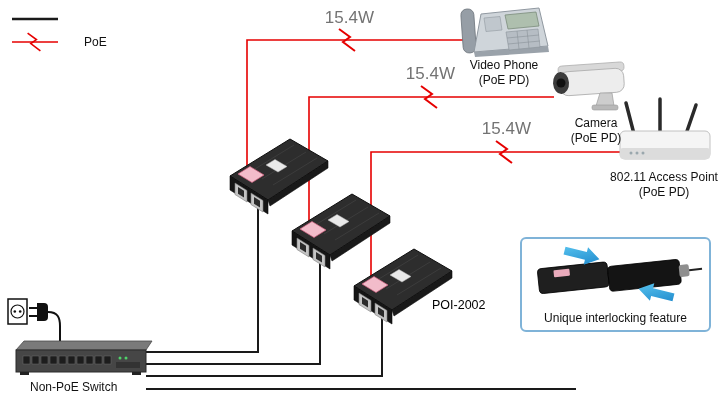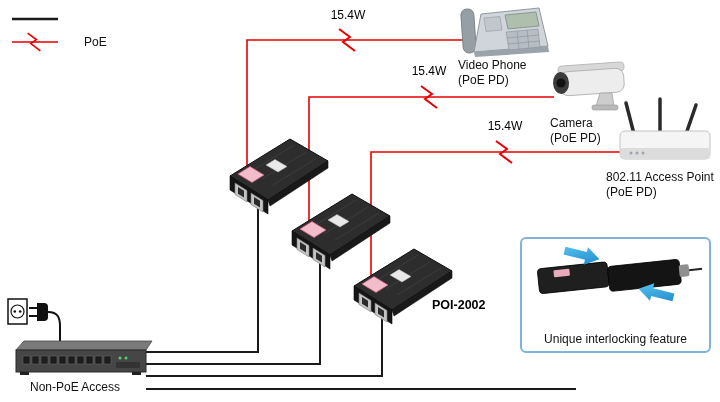--- a/index.html
+++ b/index.html
@@ -1,24 +1,24 @@
 <!DOCTYPE html>
 <html><head>
 <meta charset="utf-8">
 <style>
   *{margin:0;padding:0;box-sizing:border-box}
   html,body{background:#fff}
   body{font-family:"Liberation Sans",sans-serif;color:#111}
   .canvas{position:relative;width:720px;height:402px;background:#fff;overflow:hidden}
   .canvas>svg{position:absolute;left:0;top:0;display:block}
   .lbl{position:absolute;font-size:12px;white-space:nowrap;color:#111}
-  .power{position:absolute;width:52px;text-align:center;font-size:12px;color:#000000;white-space:nowrap}
-  .device-label{position:absolute;font-size:12px;line-height:14.5px;color:#111}
-  .model{position:absolute;left:432px;top:298px;font-size:12.5px;font-weight:bold;color:#000;white-space:nowrap}
-  .callout{position:absolute;left:520px;top:237px;width:191px;height:116px;border:2px solid #7fb3d8;border-radius:6px;background:#fff}
+  .power{position:absolute;width:52px;text-align:right;font-size:17px;color:#737373;white-space:nowrap}
+  .device-label{position:absolute;text-align:center;font-size:12px;line-height:14.5px;color:#111}
+  .model{position:absolute;left:432px;top:298px;font-size:12.5px;font-weight:normal;color:#000;white-space:nowrap}
+  .callout{position:absolute;left:520px;top:237px;width:191px;height:95px;border:2px solid #7fb3d8;border-radius:6px;background:#fff}
   .callout svg{position:absolute;left:2px;top:2px;display:block}
   .callout-text{position:absolute;left:0;right:0;bottom:5px;text-align:center;font-size:12px;color:#111;white-space:nowrap}
 </style>
 </head>
 <body>
 
 <div class="canvas">
 
   <svg width="720" height="402" viewBox="0 0 720 402" xmlns="http://www.w3.org/2000/svg" xmlns:xlink="http://www.w3.org/1999/xlink">
     <defs>
@@ -153,21 +153,21 @@
   <div class="device-label" style="left:550px;top:116px;width:92px">
     <div>Camera</div>
     <div>(PoE PD)</div>
   </div>
   <div class="device-label" style="left:606px;top:170px;width:116px">
     <div>802.11 Access Point</div>
     <div>(PoE PD)</div>
   </div>
 
   <div class="model">POI-2002</div>
-  <div class="lbl" style="left:30px;top:380px">Non-PoE Access</div>
+  <div class="lbl" style="left:30px;top:380px">Non-PoE Switch</div>
 
   <div class="callout">
     <svg width="183" height="64" viewBox="0 0 183 64" xmlns="http://www.w3.org/2000/svg">
       <g transform="rotate(-6 90 32)">
         <rect x="14" y="20" width="70" height="25" rx="4" fill="#1f1f1f" stroke="#000" stroke-width="0.8"></rect>
         <rect x="30" y="23" width="16" height="7" rx="1" fill="#e9aabb"></rect>
         <rect x="84" y="25" width="72" height="25" rx="4" fill="#141414" stroke="#000" stroke-width="0.8"></rect>
         <rect x="155" y="31" width="10" height="12" rx="2" fill="#8f8f8f"></rect>
         <line x1="165" y1="37" x2="178" y2="37" stroke="#222" stroke-width="2"></line>
       </g>

